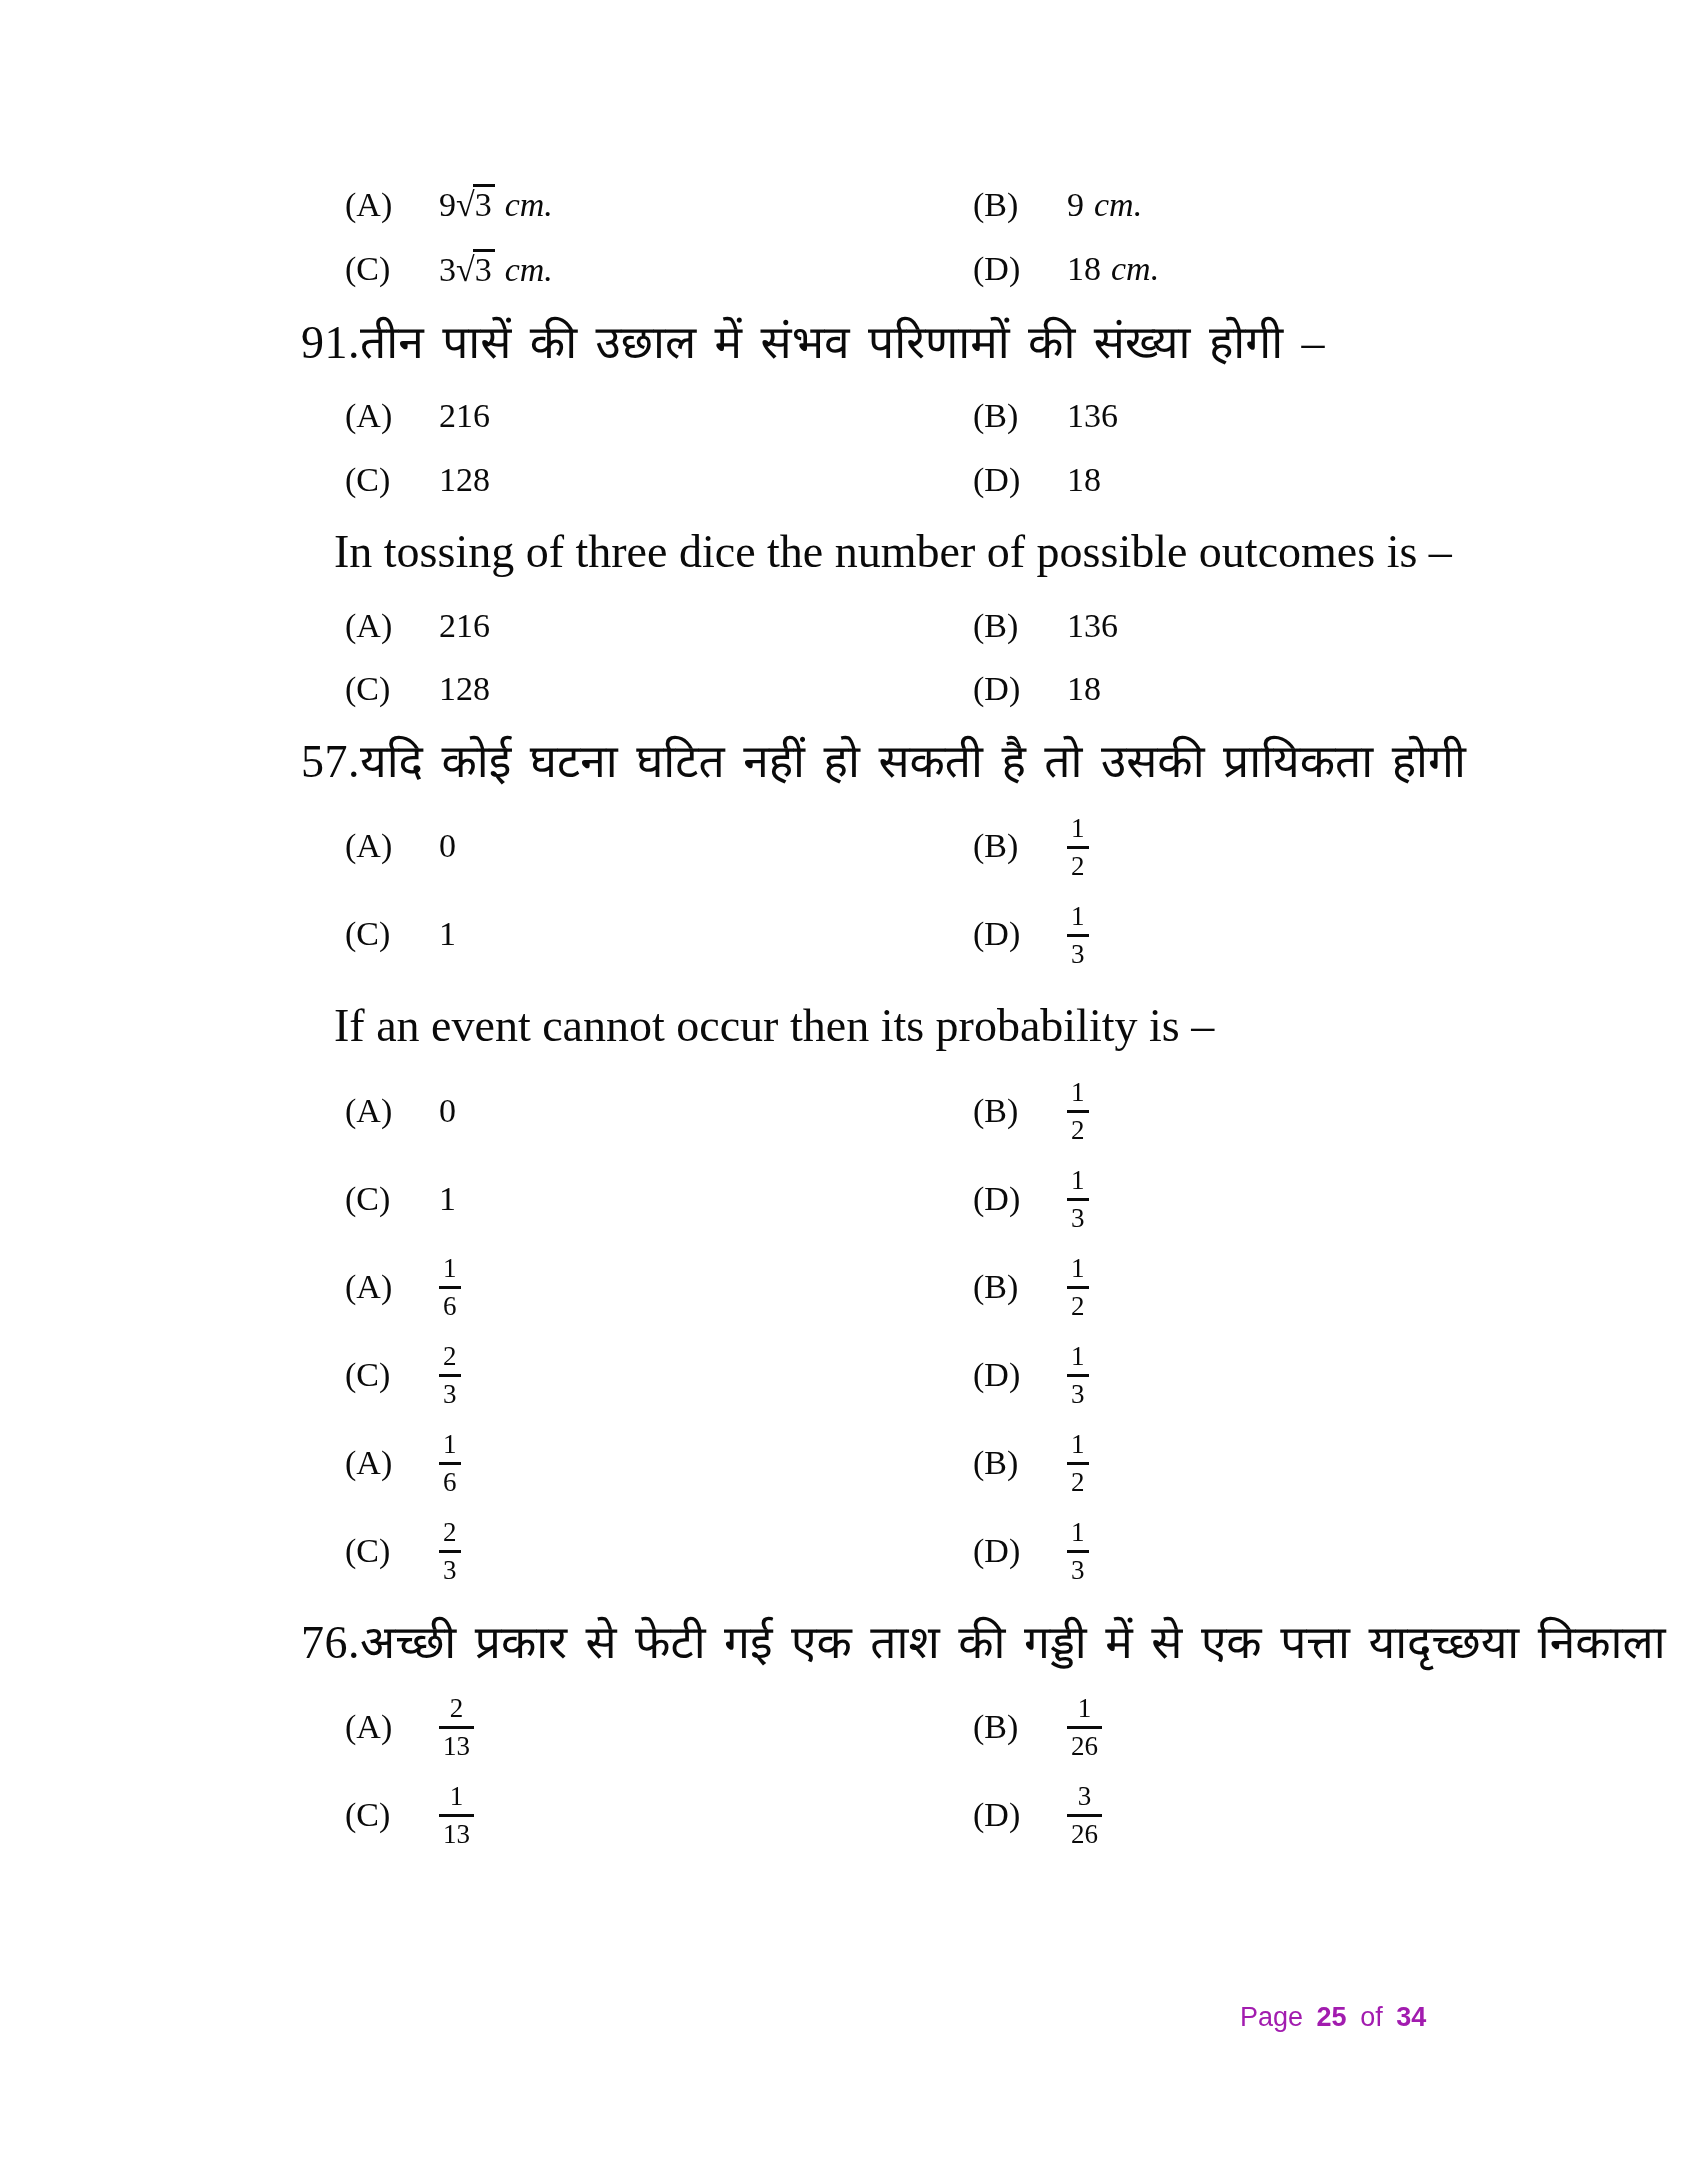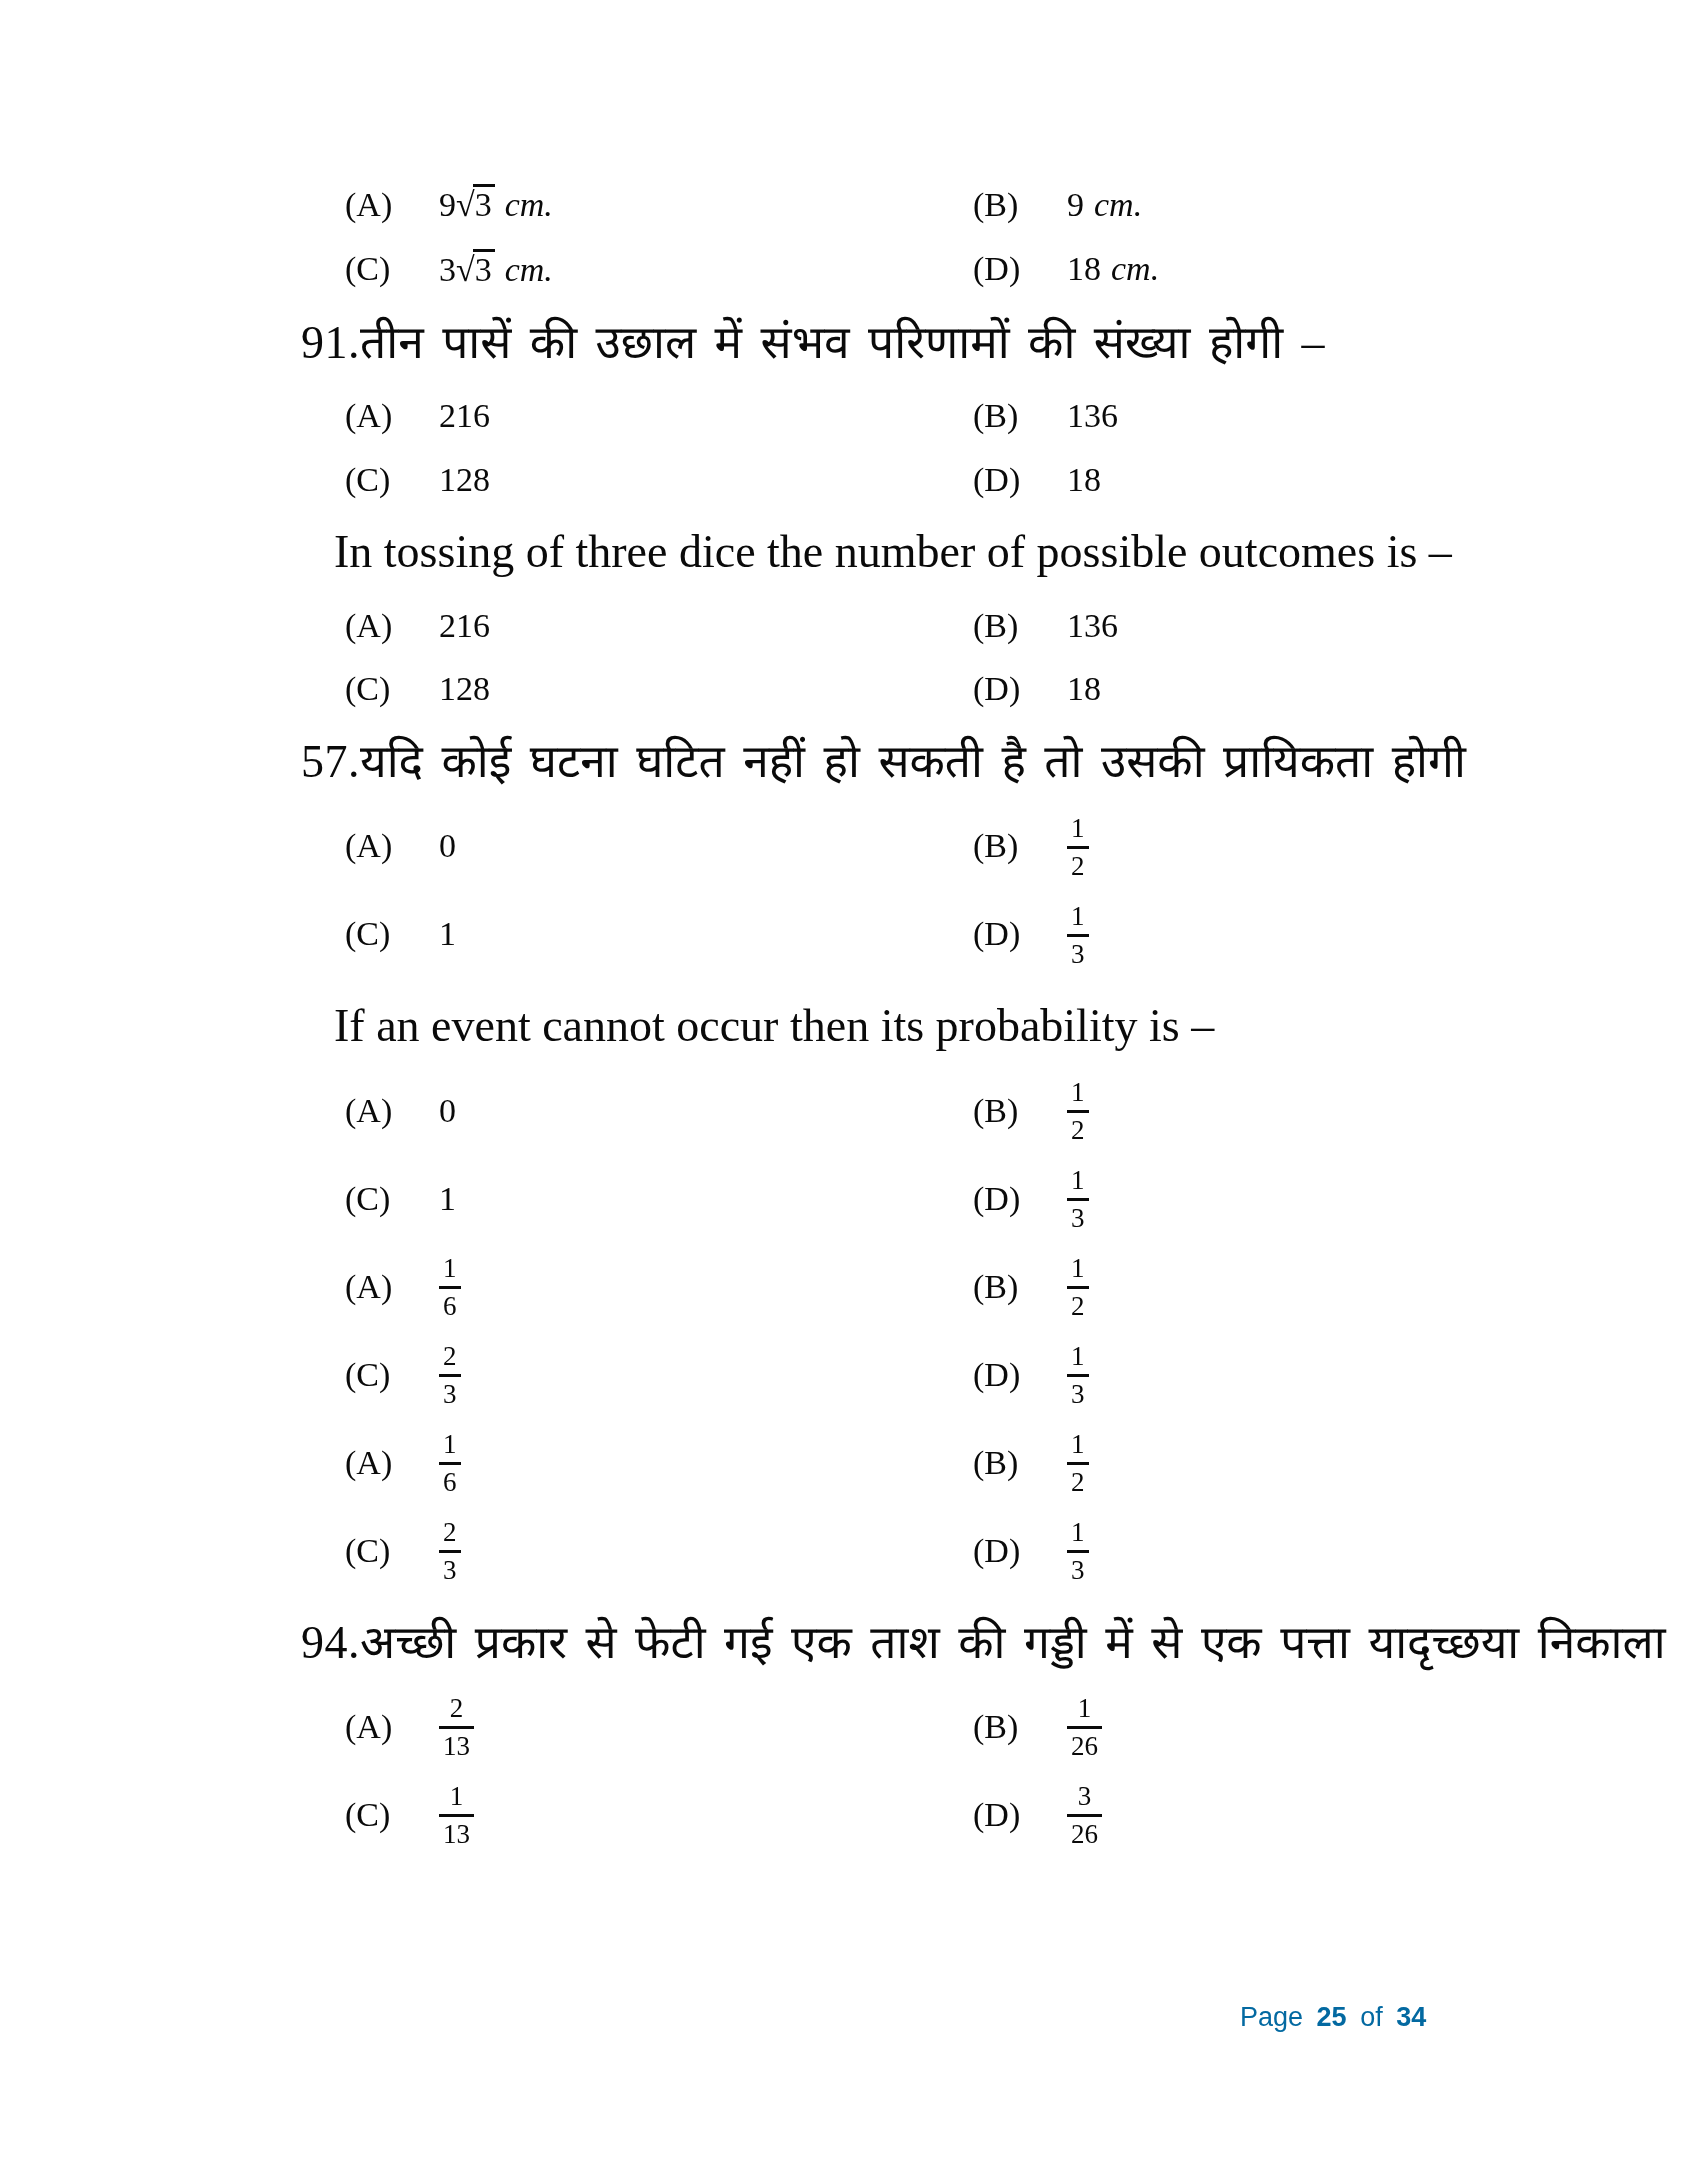--- a/index.html
+++ b/index.html
@@ -68,21 +68,21 @@
     border-top: 3px solid #0a0a0a;
     line-height: 1.02;
     padding: 1px 3px 0 2px;
   }
   
   .footer {
     position: absolute;
     left: 1240px; top: 2002px;
     font-family: "Liberation Sans", sans-serif;
     font-size: 27px;
-    color: #0369a1;
+    color: #a21caf;
     white-space: nowrap;
   }
   .footer .bold { font-weight: 700; }
   .footer span { margin-right: 6px; }
   .footer span:last-child { margin-right: 0; }
 </style>
 </head>
 <body>
 
 <div class="content">
@@ -279,21 +279,21 @@
     </div>
     <div class="opt right">
       <span class="olabel">(D)</span>
       <span class="fraction">
         <span class="num">1</span>
         <span class="den">3</span>
       </span>
     </div>
   </div>
 
-  <div class="q-line hindi tight"><span class="q-num">94.</span><span>अच्छी प्रकार से फेटी गई एक ताश की गड्डी में से एक पत्ता यादृच्छया निकाला</span></div>
+  <div class="q-line hindi tight"><span class="q-num">76.</span><span>अच्छी प्रकार से फेटी गई एक ताश की गड्डी में से एक पत्ता यादृच्छया निकाला</span></div>
   <div class="opt-row frac">
     <div class="opt">
       <span class="olabel">(A)</span>
       <span class="fraction">
         <span class="num">2</span>
         <span class="den">13</span>
       </span>
     </div>
     <div class="opt right">
       <span class="olabel">(B)</span>

